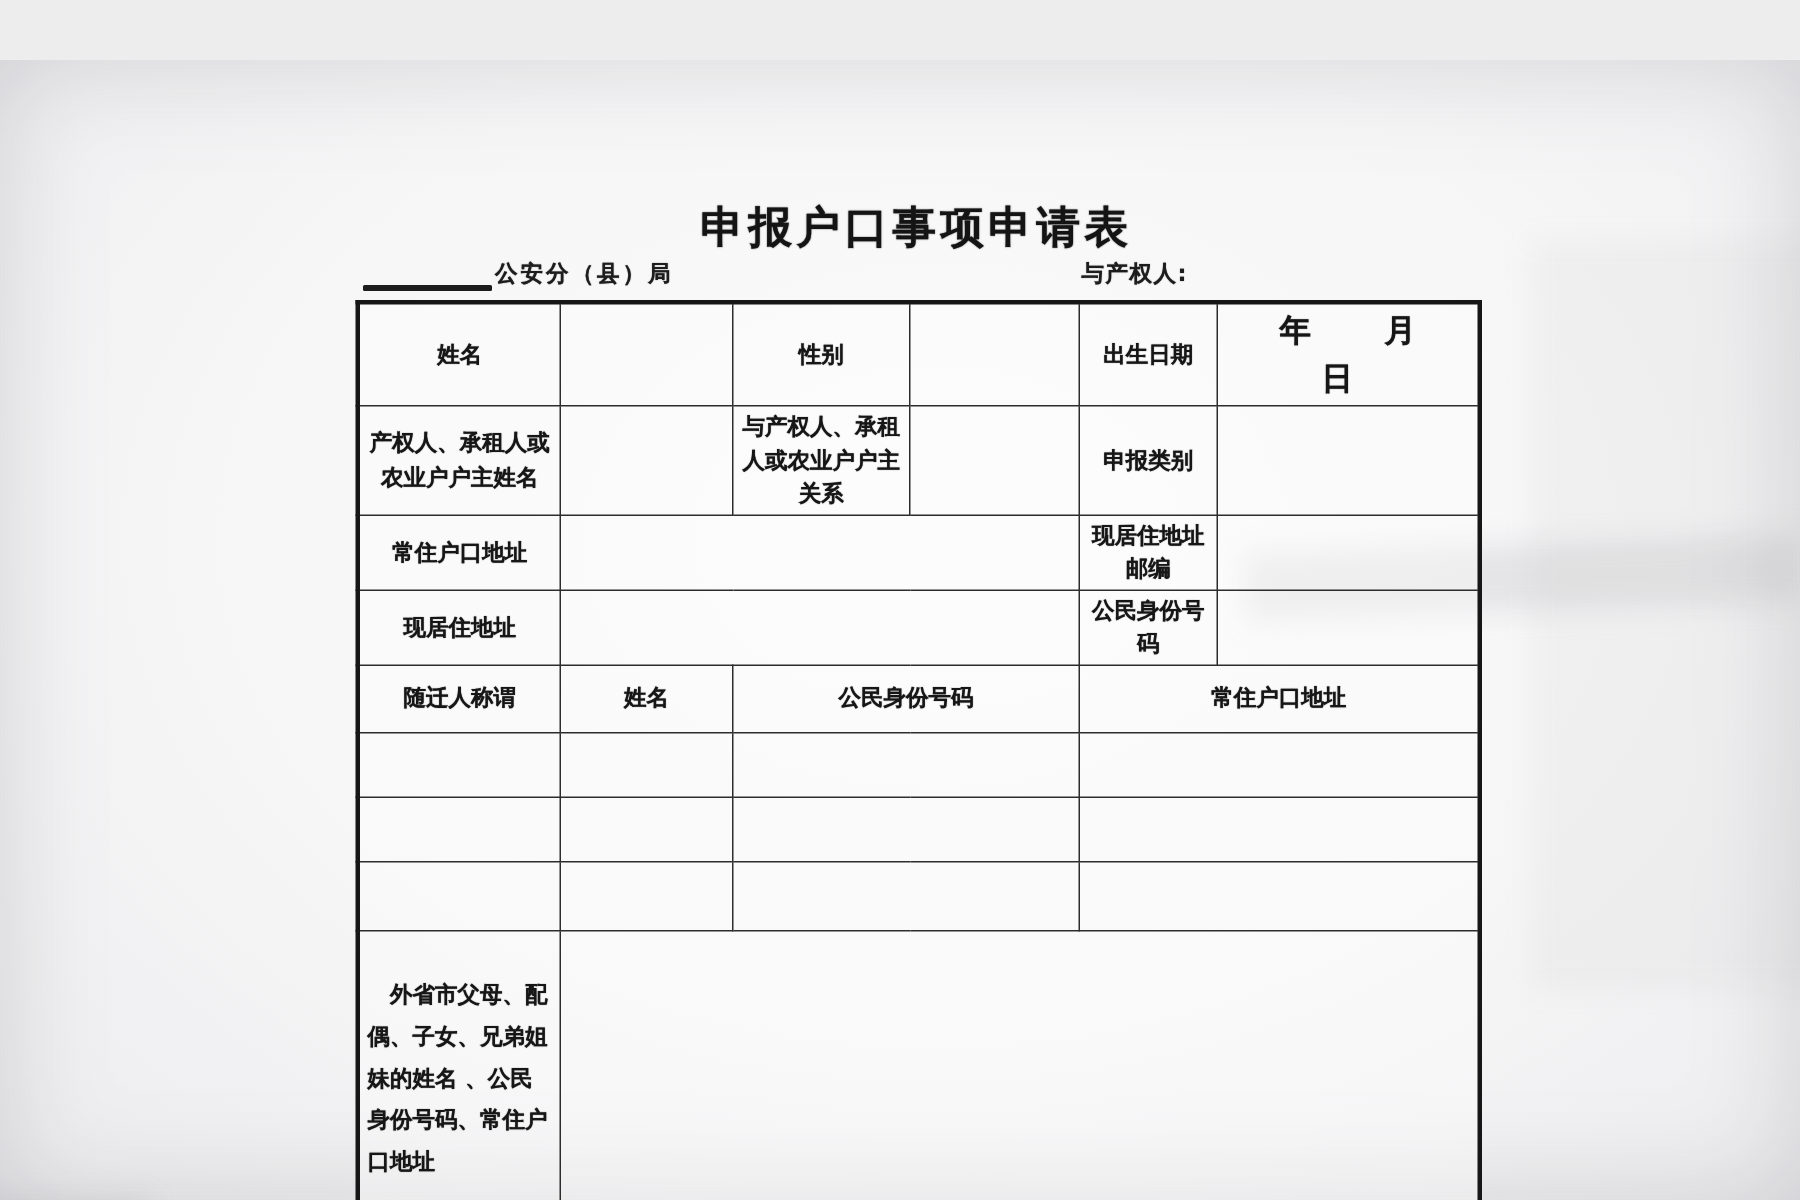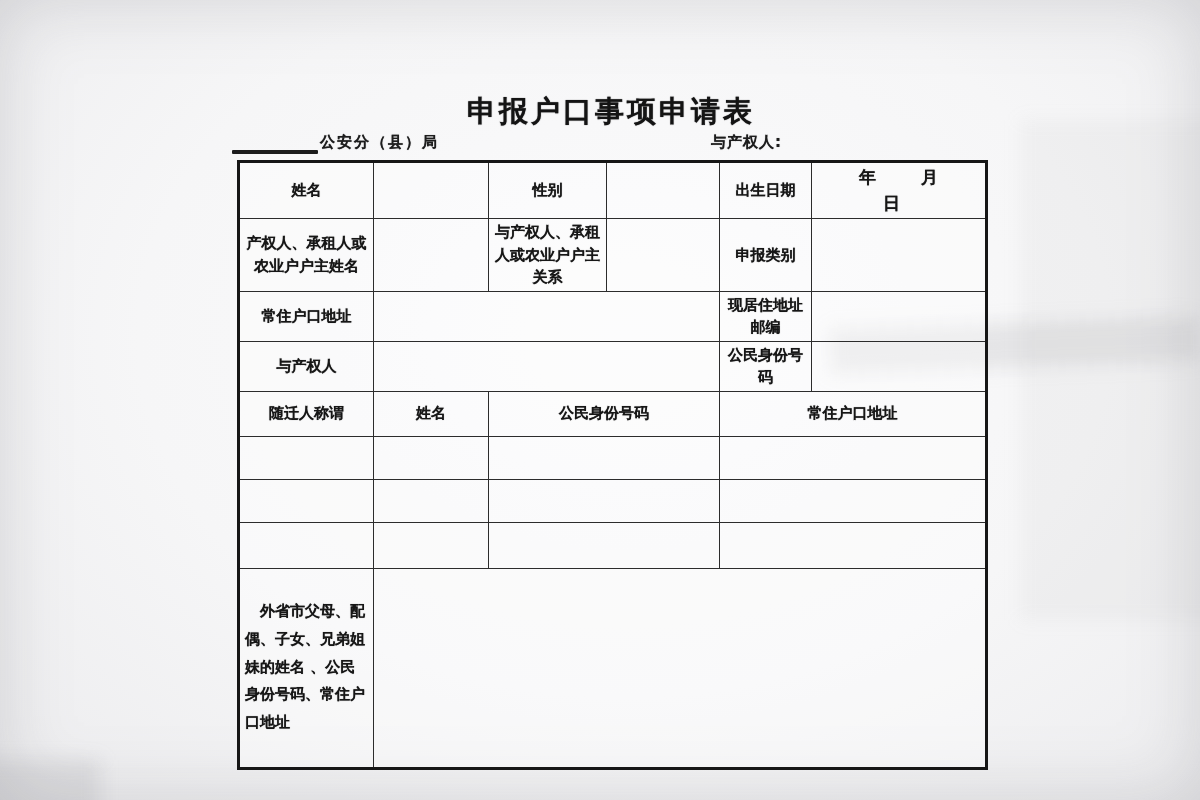--- a/index.html
+++ b/index.html
@@ -5,54 +5,55 @@
   html,body{margin:0;padding:0;}
   body{
     width:1200px;height:800px;overflow:hidden;
     background:#ededee;
     font-family:"DejaVu Sans",sans-serif;
   }
   .page{
     position:absolute;inset:0;
     background:radial-gradient(ellipse at 52% 42%, #fbfbfc 0%, #f6f6f7 55%, #ececee 100%);
     box-shadow:inset 0 0 70px rgba(130,130,138,.28);
+    margin-top:40px;
   }
   .smudge{position:absolute;pointer-events:none;filter:blur(9px);}
   .smudge.a{left:830px;top:322px;width:370px;height:46px;background:rgba(150,150,156,.18);transform:rotate(-2deg);}
   .smudge.b{left:-20px;top:760px;width:120px;height:60px;background:rgba(150,150,156,.20);}
   .smudge.c{left:1020px;top:120px;width:200px;height:500px;background:rgba(160,160,166,.08);}
 
   .title{
     position:absolute;left:237px;top:92px;width:748px;margin:0;
     text-align:center;font-size:29px;font-weight:bold;color:#141414;
     letter-spacing:3px;
     text-shadow:0 0 1px rgba(10,10,10,.75);
   }
-  .subheader{position:absolute;left:232px;top:132px;width:748px;height:24px;font-size:15px;font-weight:bold;color:#1d1d1d;}
+  .subheader{position:absolute;left:242px;top:132px;width:748px;height:24px;font-size:15px;font-weight:bold;color:#1d1d1d;}
   .underline-blank{position:absolute;left:0px;top:18px;width:86px;height:4px;background:#1c1c1c;border-radius:1px;}
   .bureau{position:absolute;left:88px;top:1px;letter-spacing:2px;text-shadow:0 0 .7px rgba(20,20,20,.8);}
   .station{position:absolute;left:479px;top:1px;letter-spacing:1px;text-shadow:0 0 .7px rgba(20,20,20,.8);}
 
   table.form{
     position:absolute;left:237px;top:160px;width:748px;
     border-collapse:collapse;table-layout:fixed;
     border:3px solid #161616;
     background:rgba(255,255,255,.35);
   }
   table.form td{
     border:1.5px solid #2c2c2c;
     vertical-align:middle;
     padding:2px 5px;
     color:#161616;
   }
   .lbl{
     font-weight:bold;font-size:15px;text-align:center;line-height:1.5;
     text-shadow:0 0 .7px rgba(20,20,20,.78);
   }
-  .date-fmt{letter-spacing:14px;font-size:17px;text-indent:14px;}
+  .date-fmt{letter-spacing:14px;font-size:21px;text-indent:14px;}
   .note{
     text-align:left;text-indent:1em;line-height:1.85;font-size:15px;
     padding:4px 9px;
   }
   tr.r1{height:57px;} tr.r2{height:72px;} tr.r3{height:46px;}
   tr.r4{height:47px;} tr.r5{height:50px;} tr.r6{height:45px;}
   tr.r7{height:43px;} tr.r8{height:43px;} tr.r9{height:46px;}
   tr.r10{height:200px;}
 </style>
 </head>
@@ -102,21 +103,21 @@
     </tr>
 
     <tr class="r3">
       <td class="lbl">常住户口地址</td>
       <td class="blank" colspan="3"></td>
       <td class="lbl">现居住地址邮编</td>
       <td class="blank"></td>
     </tr>
 
     <tr class="r4">
-      <td class="lbl">与产权人</td>
+      <td class="lbl">现居住地址</td>
       <td class="blank" colspan="3"></td>
       <td class="lbl">公民身份号码</td>
       <td class="blank"></td>
     </tr>
 
 
     <tr class="r6">
       <td class="lbl">随迁人称谓</td>
       <td class="lbl">姓名</td>
       <td class="lbl" colspan="2">公民身份号码</td>

